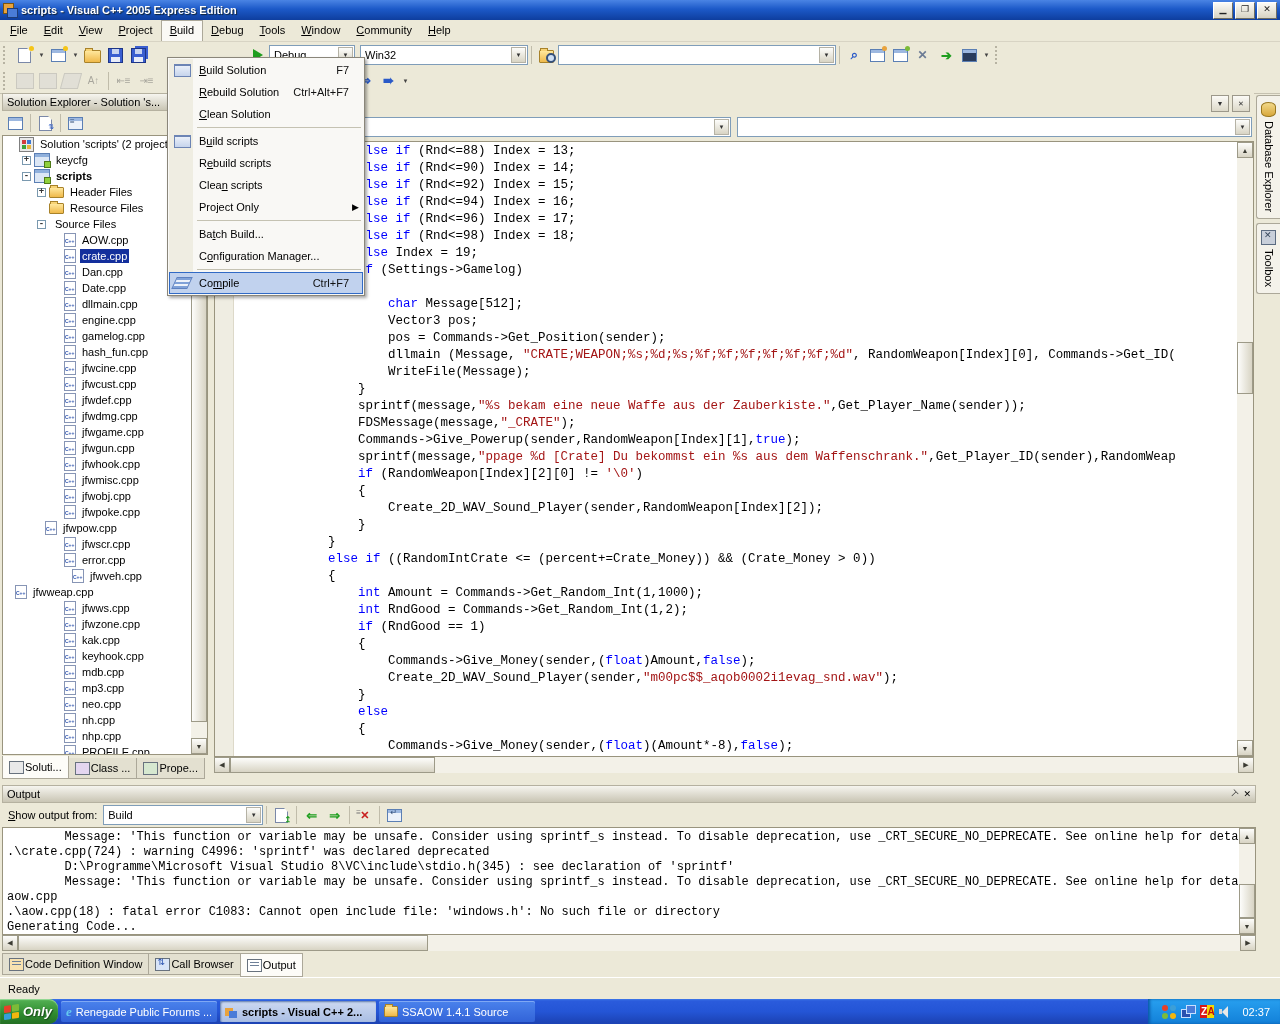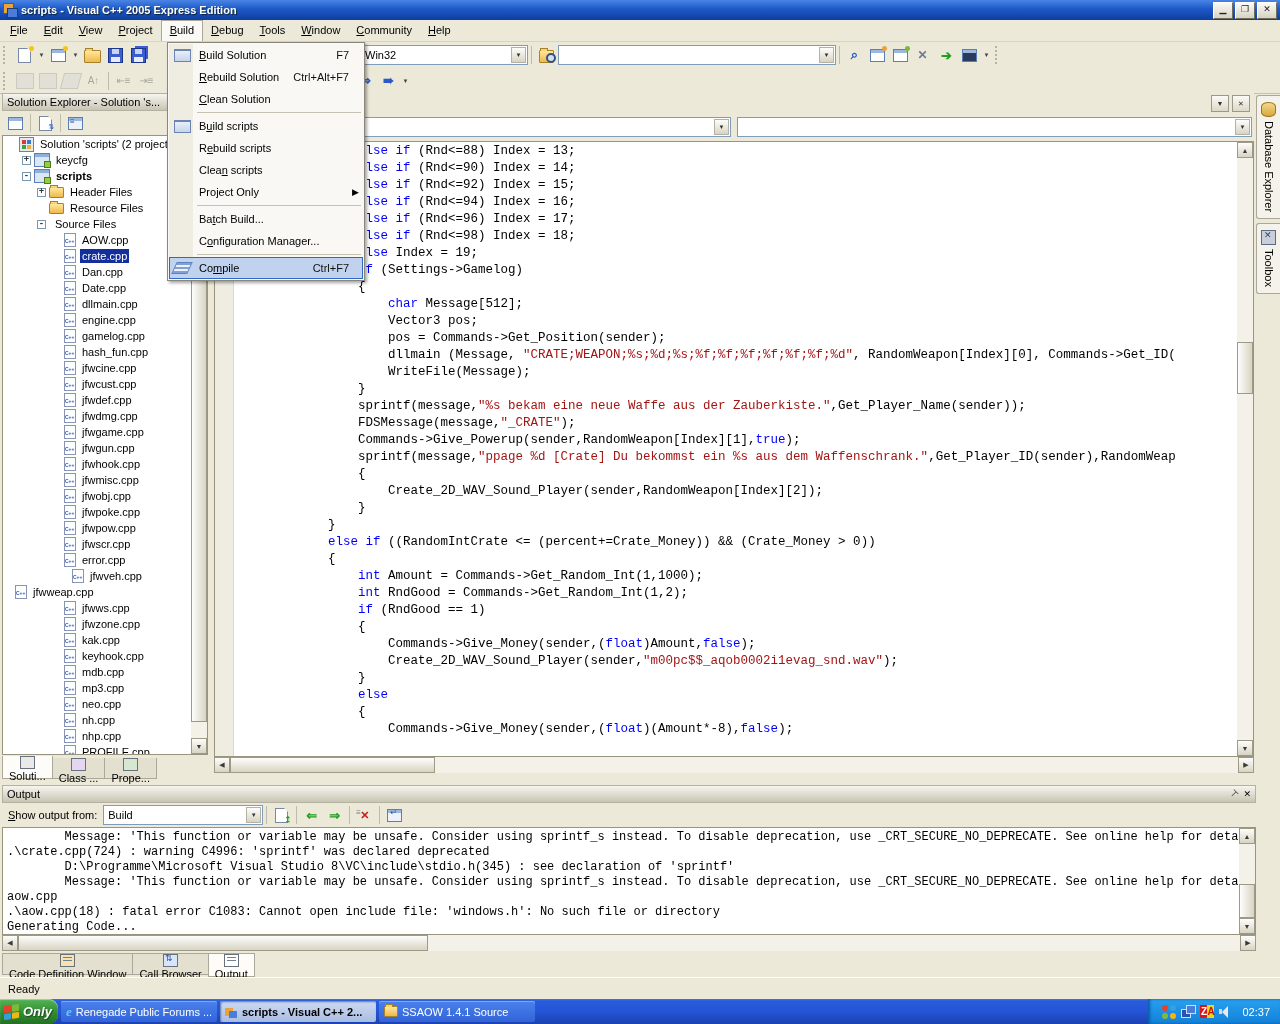--- a/index.html
+++ b/index.html
@@ -50,21 +50,21 @@
     border:1px solid #B5B2A5;display:flex;align-items:center;justify-content:center;font-size:6px;color:#333;box-sizing:border-box;}
   .ghost{width:16px;height:14px;background:#D8D4C4;border:1px solid #A8A494;}
   .blue-arrow{color:#2A5AC8;font-size:13px;font-weight:bold;}
   .green-arrow{color:#1F9E1F;font-size:13px;font-weight:bold;}
   .hammer{width:14px;height:13px;position:relative;}
   .hammer::before{content:"✕";font-size:12px;color:#6B7B94;position:absolute;left:1px;top:-1px;font-weight:bold;}
   .winbox{width:13px;height:11px;border:1px solid #5B7FB4;background:#fff;position:relative;}
   .winbox::before{content:"";position:absolute;left:0;top:0;right:0;height:3px;background:#9DB8E0;}
 
   
-  .ddmenu{position:absolute;left:167px;top:42px;width:194px;background:#F9F8F5;
+  .ddmenu{position:absolute;left:167px;top:57px;width:194px;background:#F9F8F5;
     border:1px solid #8A867A;box-shadow:2px 2px 3px rgba(0,0,0,.35);z-index:100;padding:1px;}
   .ddmenu::before{content:"";position:absolute;left:1px;top:1px;bottom:1px;width:24px;background:#EFEDE2;}
   .dd-item{position:relative;height:22px;display:flex;align-items:center;}
   .dd-item.hl{background:#C1D2EE;outline:1px solid #316AC5;outline-offset:-1px;}
   .dd-icon{width:26px;flex:none;display:flex;align-items:center;justify-content:center;position:relative;}
   .dd-label{flex:1;padding-left:4px;}
   .dd-shortcut{padding-right:14px;color:#111;}
   .dd-sub{position:absolute;right:4px;font-size:9px;}
   .menu-sep{height:1px;background:#C5C2B2;margin:2px 2px 2px 28px;position:relative;}
   .ic-build{width:15px;height:11px;border:1px solid #6C84B4;background:linear-gradient(#EDF2FA,#C6D4EC);
@@ -95,21 +95,21 @@
   .i-solution{width:13px;height:13px;background:#E9E9E9;border:1px solid #7F7F7F;position:relative;}
   .i-solution::after{content:"";position:absolute;left:2px;top:2px;width:4px;height:4px;background:#D23C3C;
     box-shadow:5px 0 0 #3C78D2,0 5px 0 #3CA43C,5px 5px 0 #E8B43C;}
   .i-project{width:14px;height:12px;background:#DCE7F5;border:1px solid #5B7FB4;position:relative;}
   .i-project::before{content:"";position:absolute;left:0;top:0;right:0;height:3px;background:#8FB0DC;}
   .i-project::after{content:"";position:absolute;right:-2px;bottom:-2px;width:5px;height:5px;background:#8FD03C;border:1px solid #4E7A18;}
   .se-tabs{position:absolute;left:0;bottom:0;height:24px;right:0;display:flex;align-items:flex-end;background:#ECE9D8;}
 
   
   .tab{height:20px;display:flex;align-items:center;gap:1px;padding:0 6px;border:1px solid #ACA899;
-    border-top:none;background:#E3E0D0;margin-right:-1px;white-space:nowrap;flex-direction:column;}
+    border-top:none;background:#E3E0D0;margin-right:-1px;white-space:nowrap;}
   .tab.active{background:#FDFCF8;height:22px;font-weight:normal;}
   .tabicon{width:13px;height:11px;flex:none;border:1px solid #68727E;background:#fff;position:relative;}
   .ti-output::after,.ti-code-definition::after{content:"";position:absolute;left:2px;top:2px;right:2px;height:1px;
     background:#6E8098;box-shadow:0 3px 0 #6E8098;}
   .ti-code-definition{background:#F8E2B0;}
   .ti-call-browser{background:#D8E4F8;}
   .ti-call-browser::after{content:"⇅";position:absolute;left:1px;top:-2px;font-size:9px;color:#2A52B0;}
   .ti-solution-explorer{background:#E9E9E9;}
   .ti-class-view{background:#E4D6F0;}
   .ti-property-manager{background:#D6E8D0;}
@@ -524,21 +524,21 @@
           <div class="tree-row" style="padding-left: 49px;">
             <span class="exp-spacer"></span>
             <span class="tree-icon i-cpp"></span>
             <span class="tree-label">jfwobj.cpp</span>
           </div>
           <div class="tree-row" style="padding-left: 49px;">
             <span class="exp-spacer"></span>
             <span class="tree-icon i-cpp"></span>
             <span class="tree-label">jfwpoke.cpp</span>
           </div>
-          <div class="tree-row" style="padding-left: 49px;">
+          <div class="tree-row" style="padding-left: 30px;">
             <span class="exp-spacer"></span>
             <span class="tree-icon i-cpp"></span>
             <span class="tree-label">jfwpow.cpp</span>
           </div>
           <div class="tree-row" style="padding-left: 49px;">
             <span class="exp-spacer"></span>
             <span class="tree-icon i-cpp"></span>
             <span class="tree-label">jfwscr.cpp</span>
           </div>
           <div class="tree-row" style="padding-left: 49px;">
@@ -659,20 +659,21 @@
         <div class="code-line" style="padding-left: calc(20ch + 4px);"><span class="kw">char</span><span> Message[512];</span></div>
         <div class="code-line" style="padding-left: calc(20ch + 4px);"><span>Vector3 pos;</span></div>
         <div class="code-line" style="padding-left: calc(20ch + 4px);"><span>pos = Commands-&gt;Get_Position(sender);</span></div>
         <div class="code-line" style="padding-left: calc(20ch + 4px);"><span>dllmain (Message, </span><span class="str">"CRATE;WEAPON;%s;%d;%s;%f;%f;%f;%f;%f;%f;%d"</span><span>, RandomWeapon[Index][0], Commands-&gt;Get_ID(</span></div>
         <div class="code-line" style="padding-left: calc(20ch + 4px);"><span>WriteFile(Message);</span></div>
         <div class="code-line" style="padding-left: calc(16ch + 4px);"><span>}</span></div>
         <div class="code-line" style="padding-left: calc(16ch + 4px);"><span>sprintf(message,</span><span class="str">"%s bekam eine neue Waffe aus der Zauberkiste."</span><span>,Get_Player_Name(sender));</span></div>
         <div class="code-line" style="padding-left: calc(16ch + 4px);"><span>FDSMessage(message,</span><span class="str">"_CRATE"</span><span>);</span></div>
         <div class="code-line" style="padding-left: calc(16ch + 4px);"><span>Commands-&gt;Give_Powerup(sender,RandomWeapon[Index][1],</span><span class="kw">true</span><span>);</span></div>
         <div class="code-line" style="padding-left: calc(16ch + 4px);"><span>sprintf(message,</span><span class="str">"ppage %d [Crate] Du bekommst ein %s aus dem Waffenschrank."</span><span>,Get_Player_ID(sender),RandomWeap</span></div>
+        <div class="code-line" style="padding-left: calc(16ch + 4px);"><span class="kw">if</span><span> (RandomWeapon[Index][2][0] != </span><span class="str">'\0'</span><span>)</span></div>
         <div class="code-line" style="padding-left: calc(16ch + 4px);"><span>{</span></div>
         <div class="code-line" style="padding-left: calc(20ch + 4px);"><span>Create_2D_WAV_Sound_Player(sender,RandomWeapon[Index][2]);</span></div>
         <div class="code-line" style="padding-left: calc(16ch + 4px);"><span>}</span></div>
         <div class="code-line" style="padding-left: calc(12ch + 4px);"><span>}</span></div>
         <div class="code-line" style="padding-left: calc(12ch + 4px);"><span class="kw">else</span><span> </span><span class="kw">if</span><span> ((RandomIntCrate &lt;= (percent+=Crate_Money)) &amp;&amp; (Crate_Money &gt; 0))</span></div>
         <div class="code-line" style="padding-left: calc(12ch + 4px);"><span>{</span></div>
         <div class="code-line" style="padding-left: calc(16ch + 4px);"><span class="kw">int</span><span> Amount = Commands-&gt;Get_Random_Int(1,1000);</span></div>
         <div class="code-line" style="padding-left: calc(16ch + 4px);"><span class="kw">int</span><span> RndGood = Commands-&gt;Get_Random_Int(1,2);</span></div>
         <div class="code-line" style="padding-left: calc(16ch + 4px);"><span class="kw">if</span><span> (RndGood == 1)</span></div>
         <div class="code-line" style="padding-left: calc(16ch + 4px);"><span>{</span></div>

